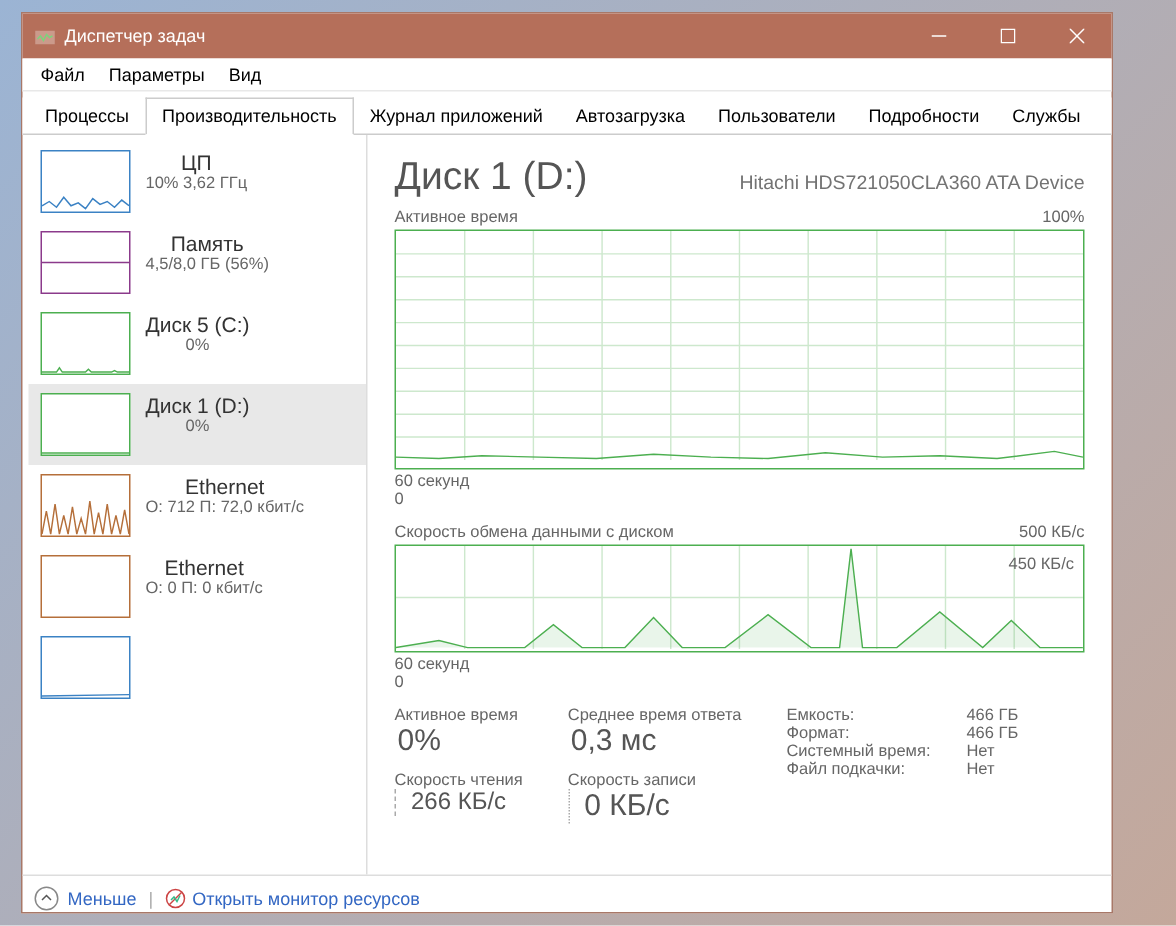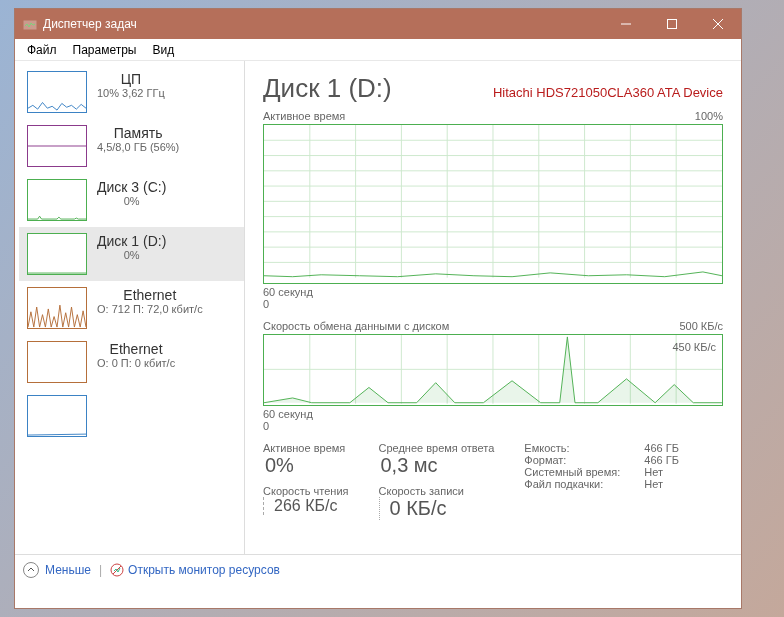--- a/index.html
+++ b/index.html
@@ -19,21 +19,21 @@
 .content { display: flex; height: 493px; }
 .sidebar { width: 230px; border-right: 1px solid #ddd; overflow-y: auto; padding: 4px 0 0 4px; }
 .side-item { display: flex; padding: 6px 6px 6px 8px; cursor: pointer; text-align: center; }
 .side-item.selected { background: #e8e8e8; }
 .side-graph { width: 60px; height: 42px; border: 1px solid; margin-right: 10px; flex-shrink: 0; position: relative; }
 .side-label { font-size: 14px; color: #333; }
 .side-sub { font-size: 11px; color: #666; }
 .main { flex: 1; padding: 12px 18px; }
 .main-header { display: flex; justify-content: space-between; align-items: baseline; margin-bottom: 6px; }
 .main-title { font-size: 26px; font-weight: 300; color: #555; }
-.main-device { font-size: 13px; color: #b91c1c; text-align: right; }
+.main-device { font-size: 13px; color: #737373; text-align: right; }
 .graph-section { margin-bottom: 10px; }
 .graph-label { display: flex; justify-content: space-between; font-size: 11px; color: #666; margin-bottom: 2px; }
 .graph-box { width: 100%; border: 1px solid #4caf50; background: #fff; position: relative; }
 .graph-box.big { height: 160px; }
 .graph-box.small { height: 72px; }
 .graph-grid { position: absolute; inset: 0; }
 .graph-footer { display: flex; justify-content: space-between; font-size: 11px; color: #666; margin-top: 2px; flex-direction: column; }
 .stats { display: flex; gap: 30px; margin-top: 8px; }
 .stat-col { }
 .stat-label { font-size: 11px; color: #666; }
@@ -80,20 +80,29 @@
         </div>
     </div>
   </div>
 
   <div class="menubar">
     <span>Файл</span>
     <span>Параметры</span>
     <span>Вид</span>
   </div>
 
+  <div class="tabs">
+    <div class="tab">Процессы</div>
+    <div class="tab active">Производительность</div>
+    <div class="tab">Журнал приложений</div>
+    <div class="tab">Автозагрузка</div>
+    <div class="tab">Пользователи</div>
+    <div class="tab">Подробности</div>
+    <div class="tab">Службы</div>
+  </div>
 
   <div class="content">
     <div class="sidebar">
 
       <div class="side-item">
         <div class="side-graph" style="border-color:#3b82c4">
           <svg width="100%" height="100%" preserveAspectRatio="none" viewBox="0 0 60 42">
               <polyline points="0,38 5,35 10,39 15,32 20,38 25,36 30,40 35,33 40,37 45,35 50,39 55,34 60,38" stroke="#3b82c4" fill="none"></polyline>
             </svg>
         </div>
@@ -115,21 +124,21 @@
         </div>
       </div>
 
       <div class="side-item">
         <div class="side-graph" style="border-color:#4caf50">
           <svg width="100%" height="100%" preserveAspectRatio="none" viewBox="0 0 60 42">
               <polyline points="0,41 10,41 12,38 14,41 30,41 32,39 34,41 48,41 50,40 52,41 60,41" stroke="#4caf50" fill="none"></polyline>
             </svg>
         </div>
         <div>
-          <div class="side-label">Диск 3 (C:)</div>
+          <div class="side-label">Диск 5 (C:)</div>
           <div class="side-sub">0%</div>
         </div>
       </div>
 
       <div class="side-item selected">
         <div class="side-graph" style="border-color:#4caf50;background:#fff">
           <svg width="100%" height="100%" preserveAspectRatio="none" viewBox="0 0 60 42">
               <polyline points="0,41 60,41" stroke="#4caf50"></polyline>
             </svg>
         </div>

